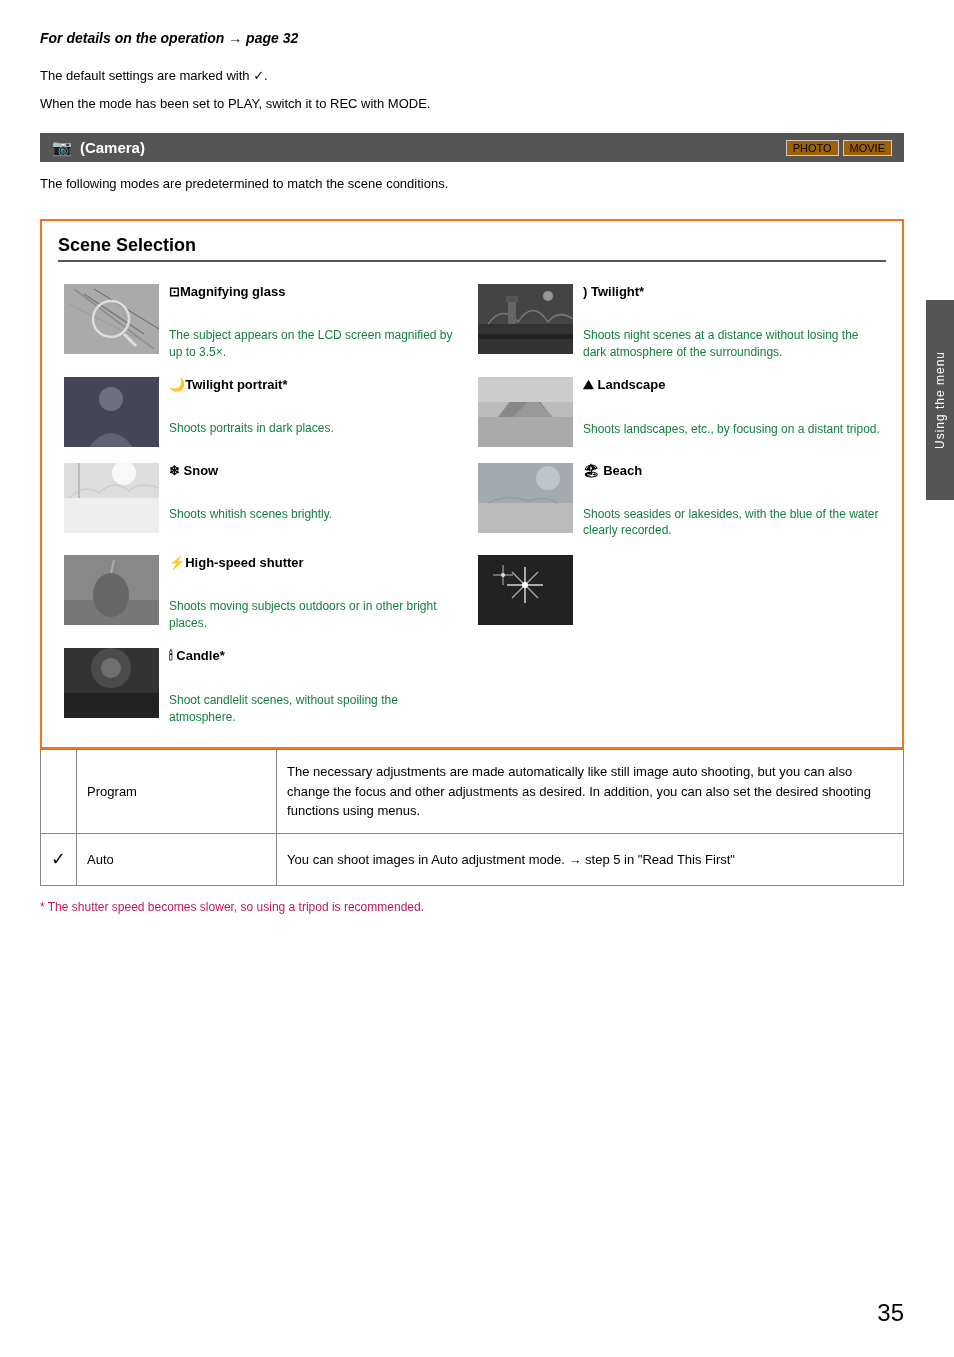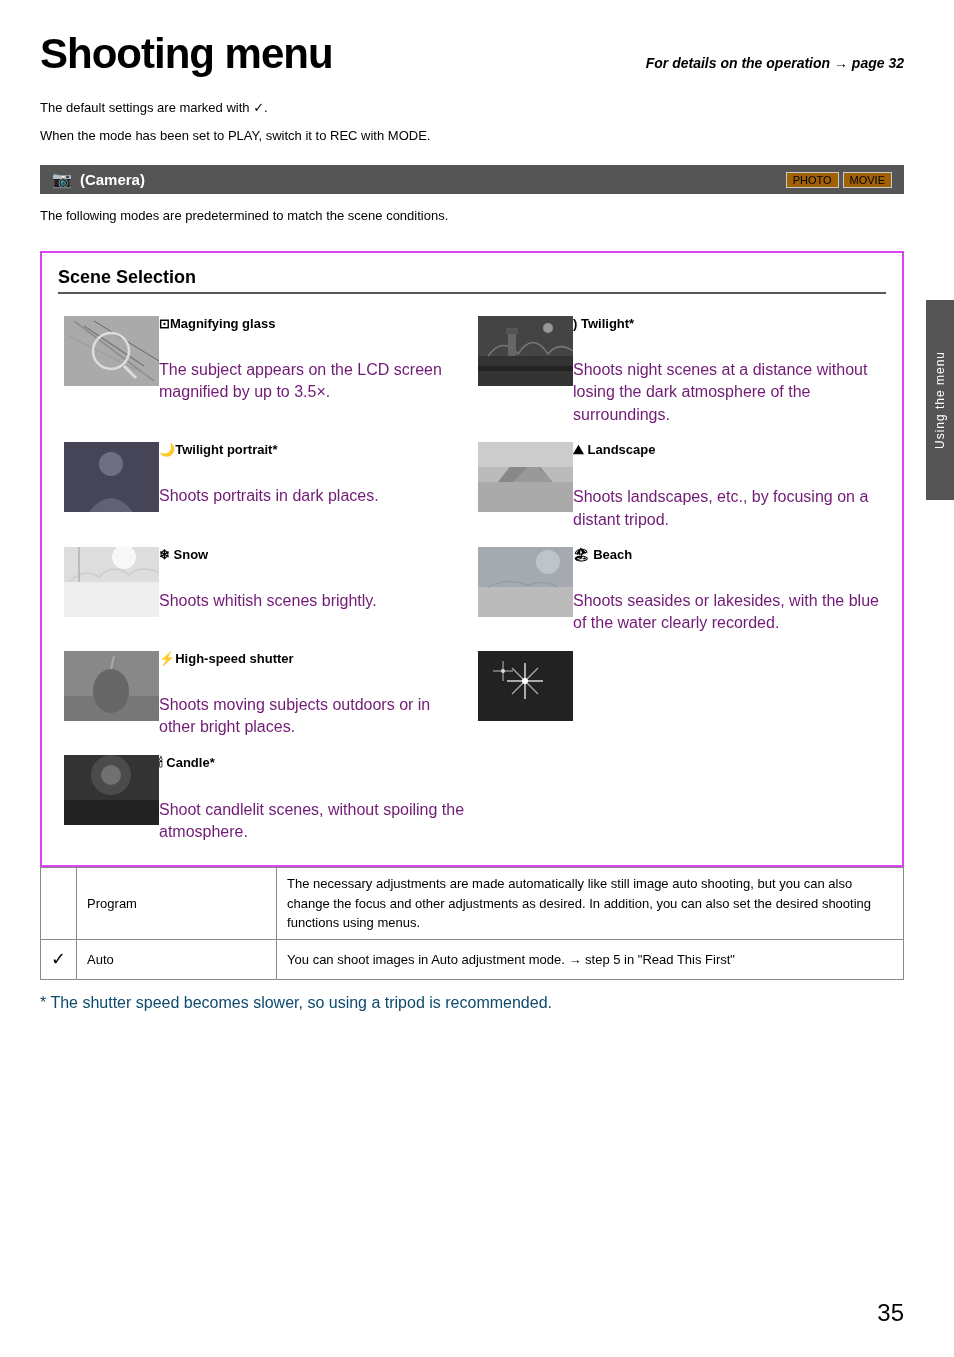--- a/index.html
+++ b/index.html
@@ -69,40 +69,40 @@
       background: #a16207;
       color: #000;
       font-size: 11px;
       padding: 1px 6px;
     }
     .following-text {
       font-size: 13px;
       margin-bottom: 28px;
     }
     .scene-selection-box {
-      border: 2px solid #d946ef;
+      border: 2px solid #f97316;
       padding: 14px 16px;
       margin-bottom: 0;
     }
     .scene-selection-title {
       font-size: 18px;
       font-weight: 900;
       margin-bottom: 14px;
       border-bottom: 2px solid #555;
       padding-bottom: 4px;
     }
     .scenes-grid {
       display: grid;
       grid-template-columns: 1fr 1fr;
       gap: 0;
     }
     .scene-item {
       display: flex;
       align-items: flex-start;
-      gap: 0;
+      gap: 10px;
       padding: 8px 6px;
     }
     .scene-thumb {
       width: 95px;
       height: 70px;
       background: #888;
       flex-shrink: 0;
       overflow: hidden;
       display: flex;
       align-items: center;
@@ -124,30 +124,30 @@
       width: 100%;
       height: 100%;
     }
     .scene-info { flex: 1; }
     .scene-name {
       font-weight: bold;
       font-size: 13px;
       margin-bottom: 3px;
     }
     .scene-desc {
-      font-size: 16px;
+      font-size: 12px;
       line-height: 1.4;
-      color: #701a75;
+      color: #15803d;
       margin-top: 28px;
     }
 
     .footnote {
-      font-size: 16px;
+      font-size: 12px;
       margin-top: 14px;
-      color: #0c4a6e;
+      color: #be185d;
     }
 
     .sidebar-label {
       position: absolute;
       right: 0;
       top: 300px;
       width: 28px;
       background: #555;
       color: #fff;
       writing-mode: vertical-rl;
@@ -171,40 +171,39 @@
     }
 
     .bottom-table {
       border: 1px solid #888;
       width: 100%;
       border-collapse: collapse;
       margin-top: 0;
     }
     .bottom-table tr td {
       border: 1px solid #888;
-      padding: 6px 10px;
+      padding: 12px 10px;
       vertical-align: middle;
       font-size: 13px;
       line-height: 1.5;
     }
     .bottom-table .label-col {
       width: 200px;
     }
     .bottom-table .check-col {
       width: 28px;
       text-align: center;
     }
   </style>
 </head>
 <body>
 
 <div class="page">
 
   <div class="header">
-    <h1 class="page-title">Shooting menu</h1>
     <span class="header-subtitle">For details on the operation → page 32</span>
   </div>
 
   <p class="intro-text">The default settings are marked with ✓.</p>
   <p class="intro-text">When the mode has been set to PLAY, switch it to REC with MODE.</p>
 
   <div class="camera-section-header">
     <div class="camera-section-title">
       <span class="camera-icon">📷</span>
       <span>(Camera)</span>

